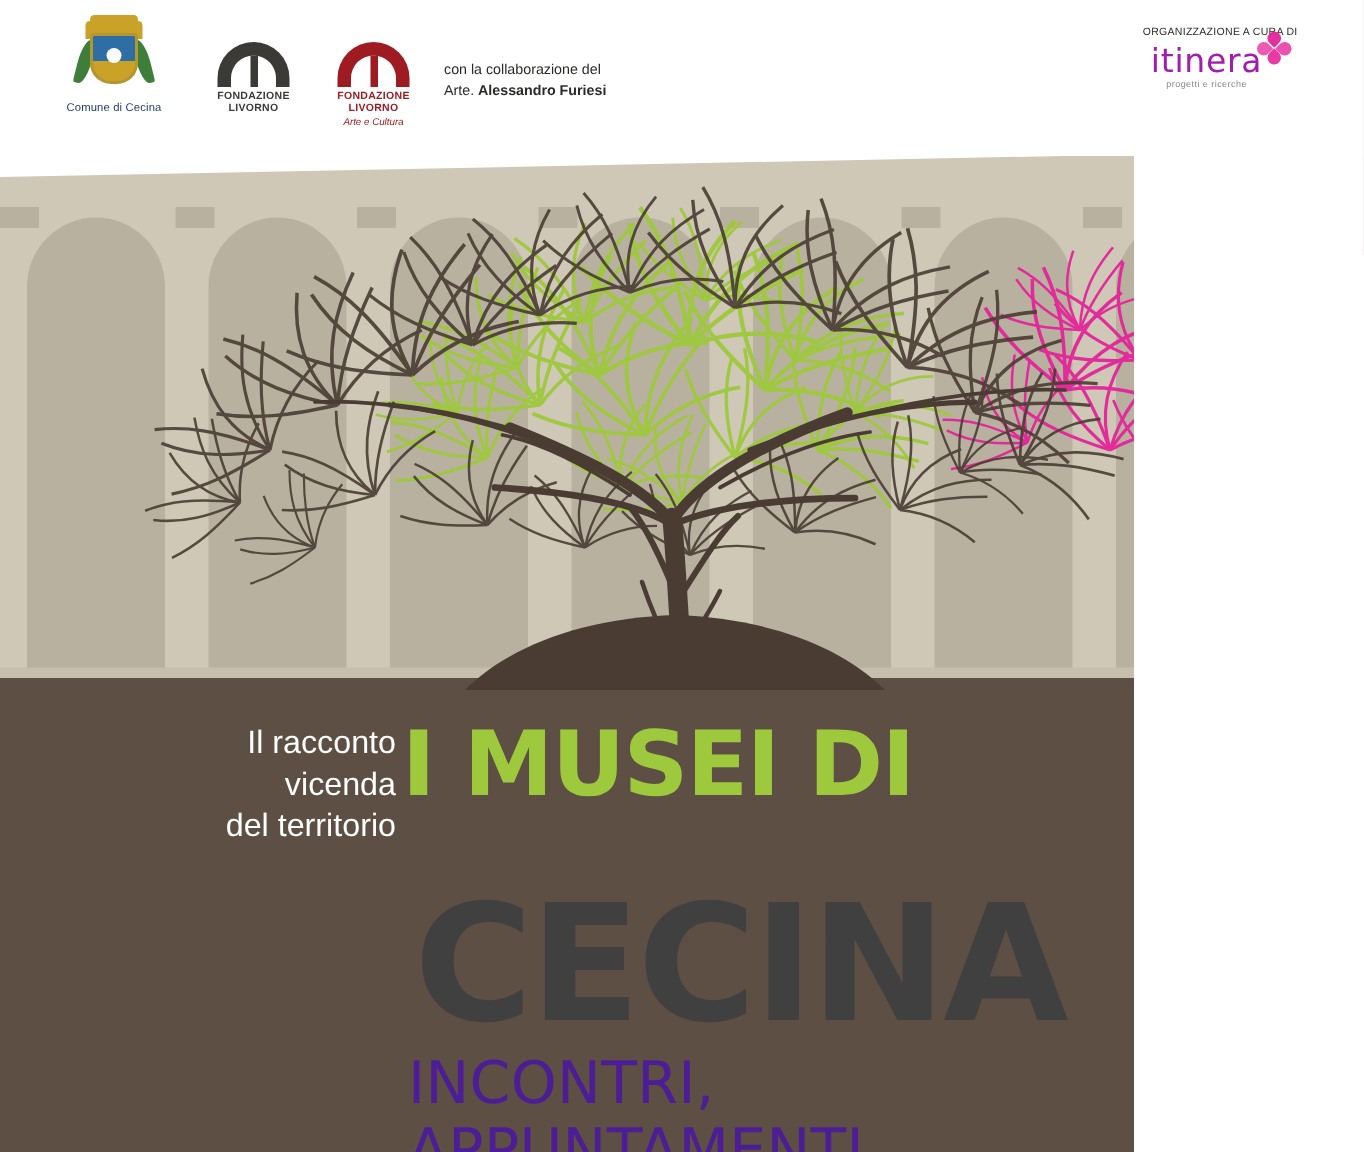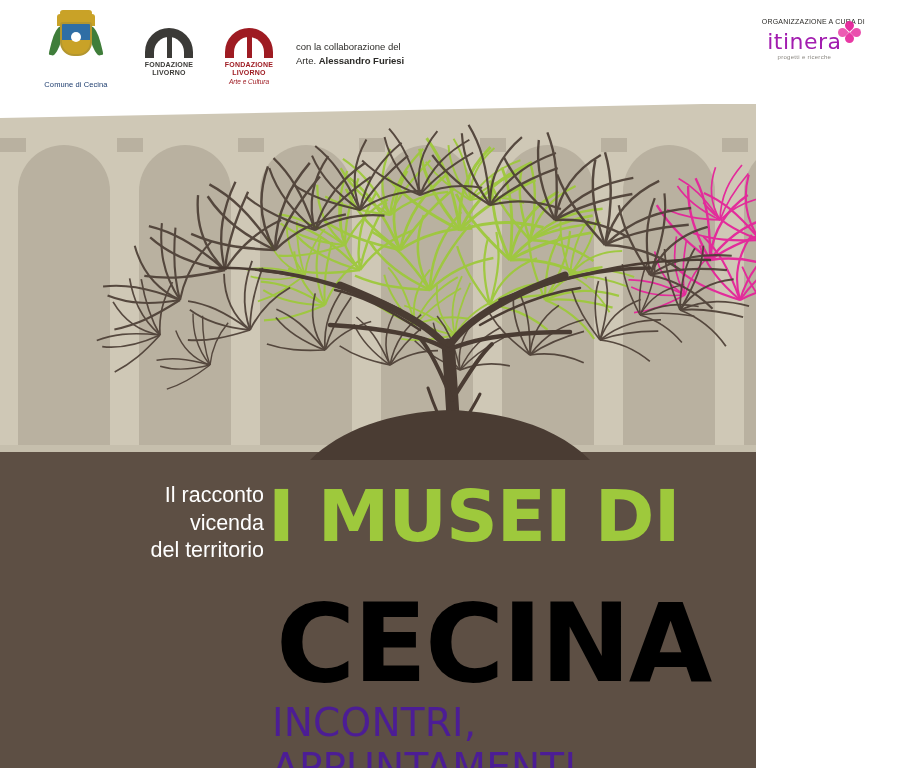--- a/index.html
+++ b/index.html
@@ -84,21 +84,21 @@
     top: 12px;
     width: 9px; height: 30px;
     background: #3f7d3a;
     border-radius: 60% 10% 60% 10%;
   }
   .crest-leaf-l { left: -1px; transform: rotate(14deg); }
   .crest-leaf-r { right: -1px; transform: rotate(-14deg) scaleX(-1); }
   .crest-caption {
     font-size: 7.5px;
     color: #1c3c6e;
-    margin-top: 16px;
+    margin-top: 3px;
     letter-spacing: .1px;
   }
 
   
   .fond {
     width: 66px;
     text-align: center;
     padding-top: 16px;
   }
   .fond-arch {
@@ -272,34 +272,34 @@
     width: 244px;
     text-align: right;
     color: #ffffff;
     font-size: 21.5px;
     line-height: 1.28;
   }
   .title-main {
     position: absolute;
     left: 268px;
     top: 380px;
-    font-size: 72px;
+    font-size: 60px;
     font-weight: bold;
     color: #9ec93c;
     letter-spacing: -1px;
     line-height: 1;
     font-family: "DejaVu Sans", sans-serif;
   }
   .title-sub {
     position: absolute;
     left: 276px;
     top: 490px;
     font-size: 108px;
     font-weight: bold;
-    color: #000000;
+    color: #404040;
     letter-spacing: -2px;
     line-height: 1;
     font-family: "DejaVu Sans", sans-serif;
     text-align: center;
   }
   .tagline {
     position: absolute;
     left: 272px;
     top: 600px;
     font-size: 39px;

